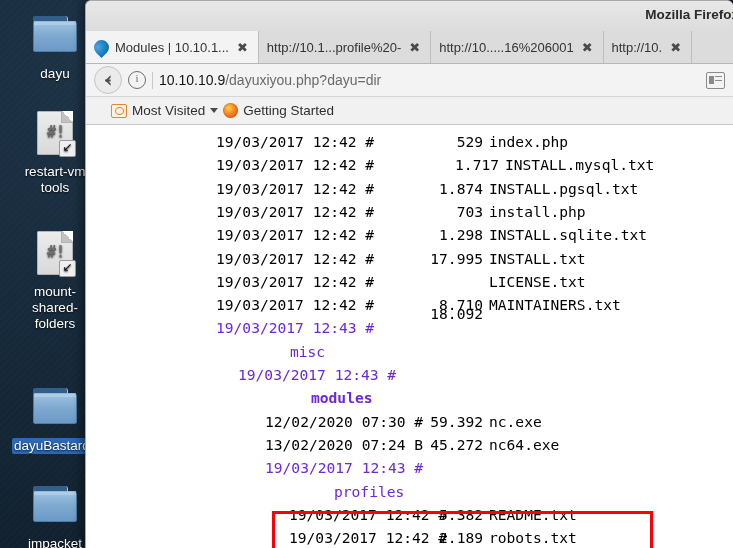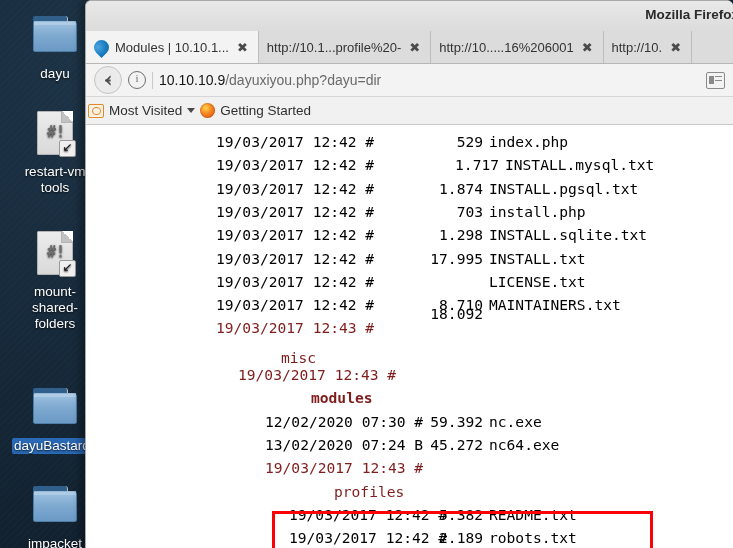--- a/index.html
+++ b/index.html
@@ -95,39 +95,39 @@
   #urlbox{flex:1;display:flex;align-items:flex-start;font-size:14px;white-space:nowrap;overflow:hidden;}
   #urlhost{color:#141414;}
   #urlpath{color:#6a6a6a;}
   #readericon{width:19px;height:17px;border:1.6px solid #8a8a8a;border-radius:2px;flex:none;position:relative;box-sizing:border-box;}
   #readericon::before,#readericon::after{content:"";position:absolute;right:2px;height:1.6px;background:#8a8a8a;}
   #readericon::before{top:3px;width:7px;}
   #readericon::after{top:7px;width:7px;}
   #readericon i{position:absolute;left:2px;top:3px;width:5px;height:8px;background:#8a8a8a;}
   #bookbar{
     height:27px;background:#f1f1f1;display:flex;align-items:center;gap:5px;
-    padding:0 2px;border-bottom:1px solid #c9c9c9;font-size:13.5px;color:#2f2f2f;
+    padding:0 25px;border-bottom:1px solid #c9c9c9;font-size:13.5px;color:#2f2f2f;
   }
   .bmk{display:flex;align-items:center;gap:5px;white-space:nowrap;}
   .bmkfolder{width:16px;height:14px;border:1.6px solid #e08a2e;border-radius:2px;box-sizing:border-box;
     background:#fdf1e2;position:relative;flex:none;}
   .bmkfolder::after{content:"";position:absolute;left:3px;top:2.5px;width:7px;height:6px;
     border:1.4px solid #e08a2e;border-radius:50%;}
   .caret{width:0;height:0;border-left:4px solid transparent;border-right:4px solid transparent;border-top:5px solid #4a4a4a;}
   
   #content{
     position:relative;background:#ffffff;height:502px;overflow:hidden;
     font-family:"DejaVu Sans Mono","Liberation Mono",monospace;
     font-size:14.6px;
   }
   .row{position:absolute;white-space:pre;color:#000;height:23px;line-height:23px;}
   .row .dt{position:absolute;}
   .row .sz{position:absolute;text-align:right;}
   .row .nm{position:absolute;}
-  .dirrow{position:absolute;white-space:pre;color:#7f1d1d;height:23px;line-height:23px;}
+  .dirrow{position:absolute;white-space:pre;color:#6d28d9;height:23px;line-height:23px;}
   #redbox{
     position:absolute;border:3px solid #fb0007;box-sizing:border-box;pointer-events:none;
   }
   #watermark{
     position:absolute;color:#d2d2d2;font-family:"Liberation Sans",sans-serif;
     font-size:15px;white-space:nowrap;
   }
 </style>
 </head>
 <body>
@@ -235,21 +235,21 @@
     <div id="rows">
         <div class="row" style="top: 5px; left: 0px;"><span class="dt" style="left: 130px;">19/03/2017 12:42 #</span><span class="sz" style="left: 0px; width: 397px;">529</span><span class="nm" style="left: 403px;">index.php</span></div>
         <div class="row" style="top: 28.3px; left: 0px;"><span class="dt" style="left: 130px;">19/03/2017 12:42 #</span><span class="sz" style="left: 16px; width: 397px;">1.717</span><span class="nm" style="left: 403px; margin-left: 16px;">INSTALL.mysql.txt</span></div>
         <div class="row" style="top: 51.6px; left: 0px;"><span class="dt" style="left: 130px;">19/03/2017 12:42 #</span><span class="sz" style="left: 0px; width: 397px;">1.874</span><span class="nm" style="left: 403px;">INSTALL.pgsql.txt</span></div>
         <div class="row" style="top: 74.9px; left: 0px;"><span class="dt" style="left: 130px;">19/03/2017 12:42 #</span><span class="sz" style="left: 0px; width: 397px;">703</span><span class="nm" style="left: 403px;">install.php</span></div>
         <div class="row" style="top: 98.2px; left: 0px;"><span class="dt" style="left: 130px;">19/03/2017 12:42 #</span><span class="sz" style="left: 0px; width: 397px;">1.298</span><span class="nm" style="left: 403px;">INSTALL.sqlite.txt</span></div>
         <div class="row" style="top: 121.5px; left: 0px;"><span class="dt" style="left: 130px;">19/03/2017 12:42 #</span><span class="sz" style="left: 0px; width: 397px;">17.995</span><span class="nm" style="left: 403px;">INSTALL.txt</span></div>
         <div class="row" style="top: 144.8px; left: 0px;"><span class="dt" style="left: 130px;">19/03/2017 12:42 #</span><span class="sz" style="left: 0px; width: 397px; margin-top: 32px;">18.092</span><span class="nm" style="left: 403px;">LICENSE.txt</span></div>
         <div class="row" style="top: 168.1px; left: 0px;"><span class="dt" style="left: 130px;">19/03/2017 12:42 #</span><span class="sz" style="left: 0px; width: 397px;">8.710</span><span class="nm" style="left: 403px;">MAINTAINERS.txt</span></div>
         <div class="dirrow" style="top: 191.4px; left: 130px;">19/03/2017 12:43 #</div>
-        <div class="dirrow" style="top: 214.7px; left: 195px; margin-top: 6px;">misc</div>
+        <div class="dirrow" style="top: 214.7px; left: 204px;">misc</div>
         <div class="dirrow" style="top: 238px; left: 152px;">19/03/2017 12:43 #</div>
         <div class="dirrow" style="top: 261.3px; left: 225px; font-weight: bold;">modules</div>
         <div class="row" style="top: 284.6px; left: 0px;"><span class="dt" style="left: 179px;">12/02/2020 07:30 #</span><span class="sz" style="left: 0px; width: 397px;">59.392</span><span class="nm" style="left: 403px;">nc.exe</span></div>
         <div class="row" style="top: 307.9px; left: 0px;"><span class="dt" style="left: 179px;">13/02/2020 07:24 B</span><span class="sz" style="left: 0px; width: 397px;">45.272</span><span class="nm" style="left: 403px;">nc64.exe</span></div>
         <div class="dirrow" style="top: 331.2px; left: 179px;">19/03/2017 12:43 #</div>
         <div class="dirrow" style="top: 354.5px; left: 248px;">profiles</div>
         <div class="row" style="top: 377.8px; left: 0px;"><span class="dt" style="left: 203px;">19/03/2017 12:42 #</span><span class="sz" style="left: 0px; width: 397px;">5.382</span><span class="nm" style="left: 403px;">README.txt</span></div>
         <div class="row" style="top: 401.1px; left: 0px;"><span class="dt" style="left: 203px;">19/03/2017 12:42 #</span><span class="sz" style="left: 0px; width: 397px;">2.189</span><span class="nm" style="left: 403px;">robots.txt</span></div>
       </div>
     <div id="redbox" style="left: 186px; top: 386px; width: 381px; height: 66px; border-color: rgb(251, 0, 7);"></div>

